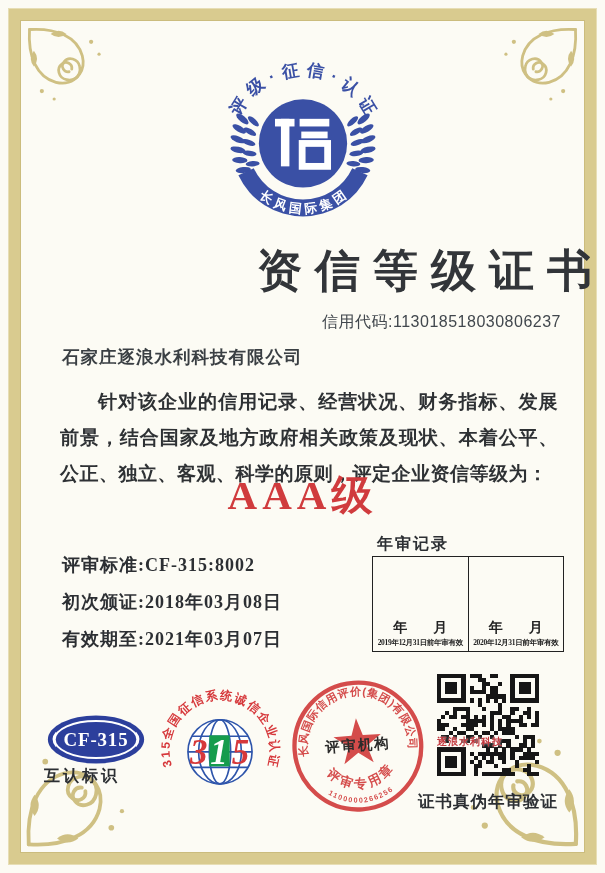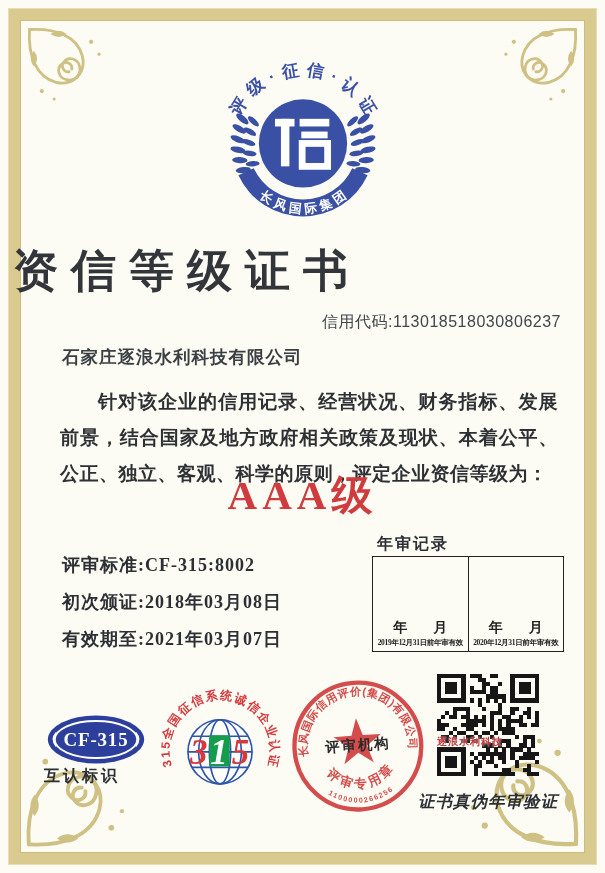--- a/index.html
+++ b/index.html
@@ -9,21 +9,21 @@
   .frame{position:absolute;inset:9px;border:11px solid #d9cb8f;
          box-shadow:inset 0 0 0 1px #cbbc7d, 0 0 0 1px #e7deb5;pointer-events:none;}
   .flourish{position:absolute;color:#cfc083;pointer-events:none;}
   .fl-tl{left:26px;top:26px;width:88px;height:88px;}
   .fl-tr{right:26px;top:26px;width:88px;height:88px;transform:scaleX(-1);}
   .fl-bl{left:24px;bottom:24px;width:118px;height:118px;transform:scaleY(-1);}
   .fl-br{right:24px;bottom:24px;width:130px;height:130px;transform:scale(-1,-1);}
   
   .emblem{position:absolute;left:50%;top:56px;transform:translateX(-50%);width:170px;height:163px;}
   
-  .title{position:absolute;left:0;right:0;top:241px;text-align:left;
+  .title{position:absolute;left:0;right:0;top:241px;text-align:right;
          font-family:"Liberation Sans","DejaVu Sans",sans-serif;
          font-weight:bold;font-size:45px;letter-spacing:13px;color:#323539;text-indent:13px;}
   .credit-code{position:absolute;right:44px;top:312px;
          font-family:"Liberation Sans","DejaVu Sans",sans-serif;
          font-weight:normal;font-size:16px;color:#41474d;letter-spacing:.5px;}
   .company{position:absolute;left:62px;top:345px;
          font-family:"Liberation Sans","DejaVu Sans",sans-serif;
          font-weight:bold;font-size:17.5px;color:#3a3f43;letter-spacing:1px;}
   .paragraph{position:absolute;left:60px;top:384px;width:498px;
          font-weight:bold;font-size:19px;line-height:36px;color:#2e3134;
@@ -43,21 +43,21 @@
   .cf315{position:absolute;left:44px;top:712px;width:104px;height:55px;}
   .cf315-caption{position:absolute;left:44px;top:766px;width:104px;text-align:left;
          font-weight:bold;font-size:16px;color:#2c2f33;letter-spacing:3px;}
   .globe{position:absolute;left:152px;top:678px;width:136px;height:136px;}
   .seal{position:absolute;left:286px;top:676px;width:144px;height:144px;transform:rotate(-4deg);opacity:.93;}
   .qr{position:absolute;left:437px;top:674px;width:102px;height:102px;}
   .qr-overlay{position:absolute;left:437px;top:735px;width:102px;text-align:left;
          font-weight:bold;font-size:10px;color:#c2383d;letter-spacing:1px;
          background:rgba(255,255,255,.0);text-shadow:0 0 2px rgba(255,255,255,.9);}
   .qr-caption{position:absolute;left:412px;top:791px;width:152px;text-align:center;
-         font-weight:bold;font-size:16.5px;color:#2c2f33;letter-spacing:1px;font-style:italic;}
+         font-weight:bold;font-size:16.5px;color:#2c2f33;letter-spacing:1px;}
   svg{display:block;}
 </style>
 </head>
 <body>
 
 <div class="page">
 
   <svg width="0" height="0" style="position:absolute">
     <symbol id="flourish" viewBox="0 0 100 100">
       <g fill="none" stroke="currentColor" stroke-width="3.2" stroke-linecap="round">

